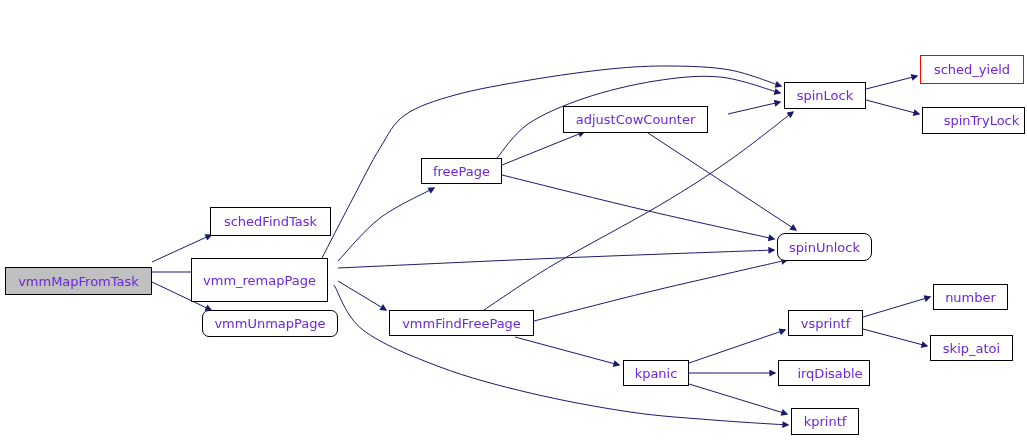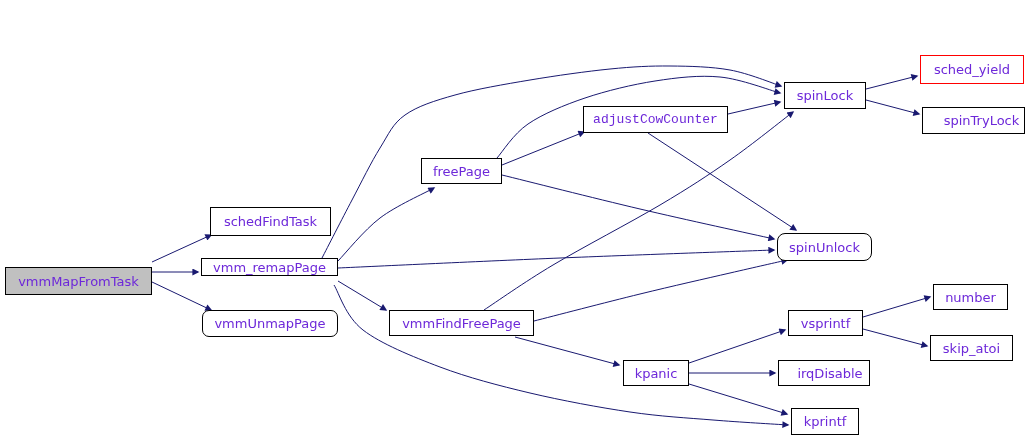--- a/index.html
+++ b/index.html
@@ -55,24 +55,24 @@
       <path d="M534,321 C551.6666666666666,316.5 607.3333333333334,302 640,294 C672.6666666666666,286 705.5,278.6666666666667 730,273 C754.5,267.3333333333333 777.5,262.1666666666667 787,260" fill="none" stroke="#191970" stroke-width="1" marker-end="url(#arrow)"></path>
       <path d="M515,337 L619,365" fill="none" stroke="#191970" stroke-width="1" marker-end="url(#arrow)"></path>
       <path d="M689,363 L785,330" fill="none" stroke="#191970" stroke-width="1" marker-end="url(#arrow)"></path>
       <path d="M689,373 L775,373" fill="none" stroke="#191970" stroke-width="1" marker-end="url(#arrow)"></path>
       <path d="M689,384 L787,414" fill="none" stroke="#191970" stroke-width="1" marker-end="url(#arrow)"></path>
       <path d="M863,317 L930,297" fill="none" stroke="#191970" stroke-width="1" marker-end="url(#arrow)"></path>
       <path d="M863,329 L927,346" fill="none" stroke="#191970" stroke-width="1" marker-end="url(#arrow)"></path>
     </svg>
     <div class="node highlight" style="left: 5px; top: 267px; width: 147px; height: 28px;">vmmMapFromTask</div>
     <div class="node" style="left: 210px; top: 207px; width: 121px; height: 29px;">schedFindTask</div>
-    <div class="node" style="left: 201px; top: 258px; width: 137px; height: 18px;">vmm_remapPage</div>
+    <div class="node" style="left: 191px; top: 258px; width: 137px; height: 44px;">vmm_remapPage</div>
     <div class="node" style="left: 202px; top: 310px; width: 136px; height: 27px; border-radius: 7px;">vmmUnmapPage</div>
     <div class="node" style="left: 421px; top: 158px; width: 81px; height: 26px;">freePage</div>
-    <div class="node" style="left: 583px; top: 106px; width: 145px; height: 27px; font-family: Liberation Mono, monospace;">adjustCowCounter</div>
+    <div class="node" style="left: 563px; top: 106px; width: 145px; height: 27px;">adjustCowCounter</div>
     <div class="node" style="left: 784px; top: 82px; width: 82px; height: 27px;">spinLock</div>
     <div class="node alert" style="left: 920px; top: 55px; width: 104px; height: 29px;">sched_yield</div>
     <div class="node" style="left: 922px; top: 107px; width: 103px; height: 27px; padding-left: 16px;">spinTryLock</div>
     <div class="node" style="left: 777px; top: 233px; width: 95px; height: 28px; border-radius: 8px;">spinUnlock</div>
     <div class="node" style="left: 389px; top: 310px; width: 145px; height: 26px;">vmmFindFreePage</div>
     <div class="node" style="left: 623px; top: 360px; width: 66px; height: 26px;">kpanic</div>
     <div class="node" style="left: 778px; top: 360px; width: 92px; height: 26px; padding-left: 12px;">irqDisable</div>
     <div class="node" style="left: 788px; top: 310px; width: 75px; height: 26px;">vsprintf</div>
     <div class="node" style="left: 933px; top: 284px; width: 75px; height: 26px;">number</div>
     <div class="node" style="left: 930px; top: 335px; width: 83px; height: 26px;">skip_atoi</div>

